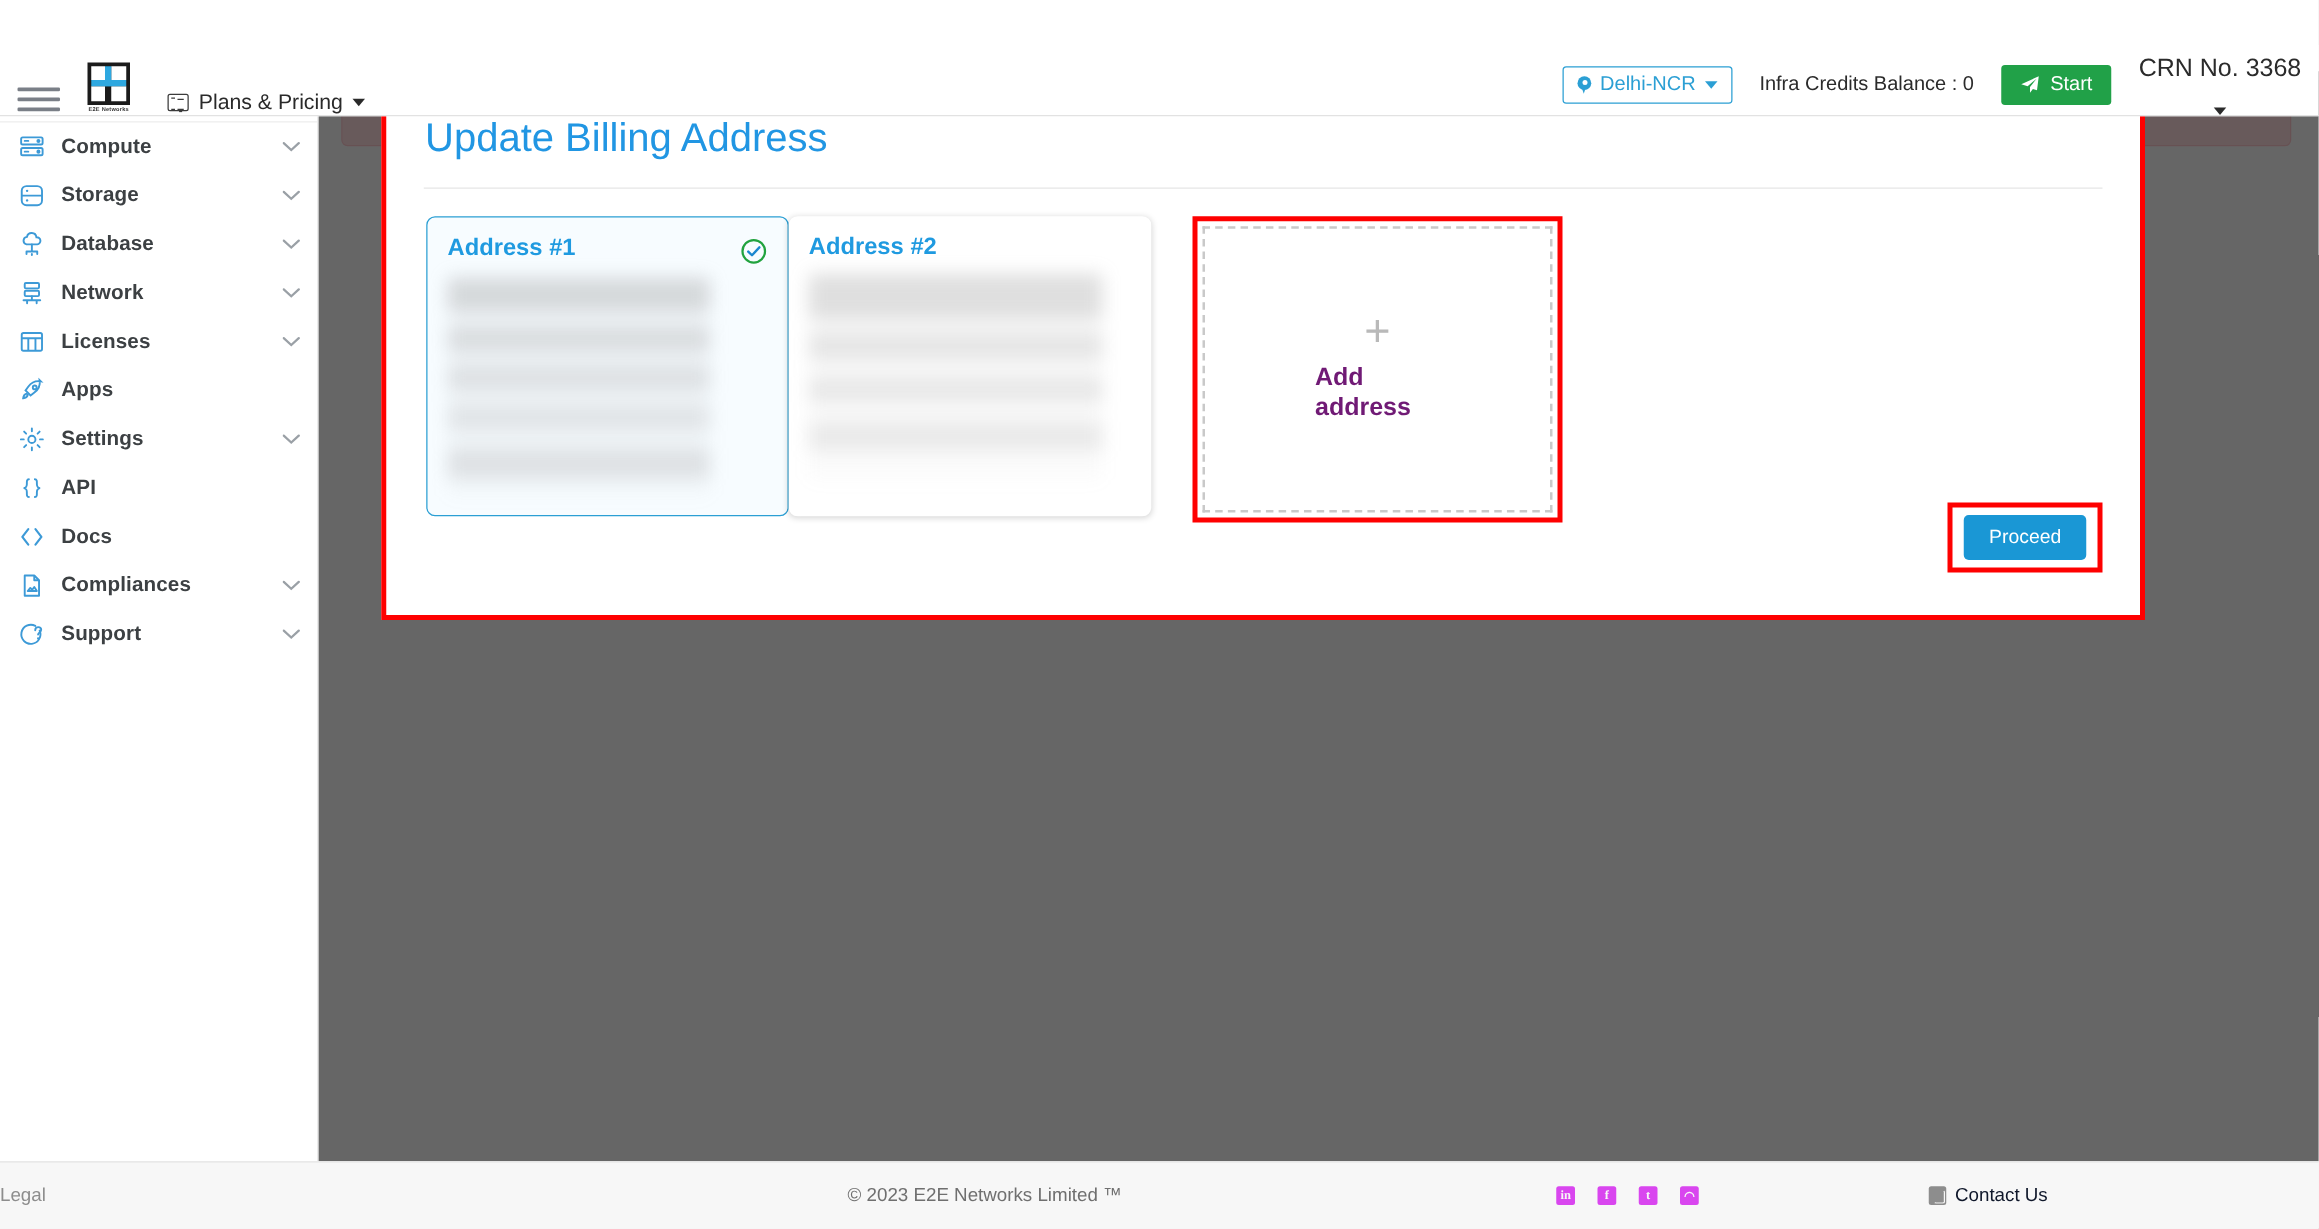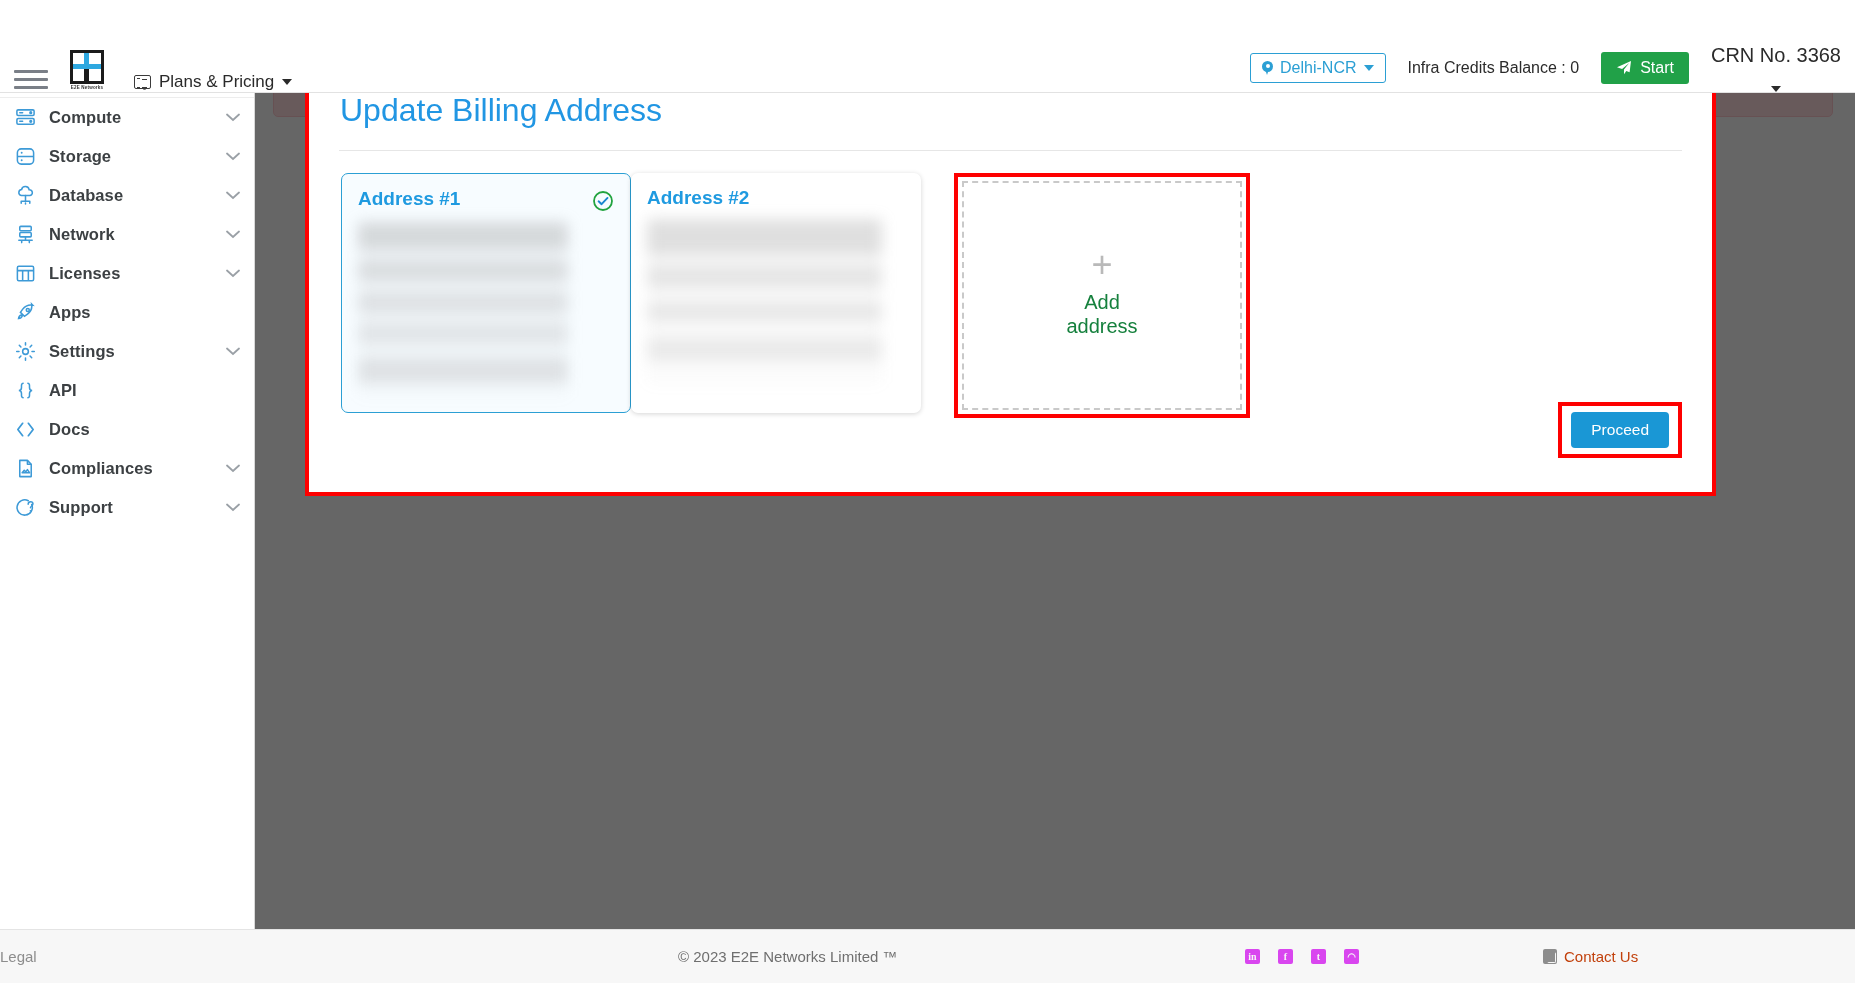--- a/index.html
+++ b/index.html
@@ -145,21 +145,21 @@
   .add-hl {
     width:296px; height:245px; border:4px solid #fe0000; background:#fff;
     padding:4px; position:relative; margin-left:33px;
   }
   .add-box {
     width:100%; height:100%; border:2px dashed #c9c9c9; background:#fff;
     display:flex; flex-direction:column; align-items:center; justify-content:center;
     cursor:pointer;
   }
   .plus-big { color:#b9b9b9; font-size:36px; line-height:22px; font-weight:300; margin-bottom:14px;}
-  .add-lbl { font-size:20px; font-weight:400; color:#15803d; text-align:center; line-height:24px; width:100px;}
+  .add-lbl { font-size:20px; font-weight:700; color:#701a75; text-align:left; line-height:24px; width:100px;}
 
   .proceed-hl {
     position:absolute; right:30px; bottom:34px; border:4px solid #fe0000;
     padding:6px 9px; background:#fff;
   }
   .proceed-btn {
     background:#1a97d5; color:#fff; border:none; border-radius:4px;
     font-size:15.5px; padding:9px 20px; cursor:pointer;
   }
 
@@ -170,21 +170,21 @@
     display:flex; align-items:center; z-index:45; font-size:15px; color:#8d8d8d;
   }
   .f-legal { cursor:pointer; }
   .f-copy { position:absolute; left:678px; color:#6f6f6f; }
   .f-social { position:absolute; left:1245px; display:flex; gap:18px; }
   .sico {
     width:15px; height:15px; background:#d946ef; border-radius:2px; display:flex;
     align-items:center; justify-content:center; color:#f7f7f7; font-size:10px;
     font-weight:700; cursor:pointer; font-family:"Liberation Serif", serif;
   }
-  .f-contact { position:absolute; left:1543px; display:flex; align-items:center; gap:7px; color:#c2410c; cursor:pointer;}
+  .f-contact { position:absolute; left:1543px; display:flex; align-items:center; gap:7px; color:#0f172a; cursor:pointer;}
   .phone-ico { width:14px; height:15px; background:#8d8d8d; border-radius:2px; position:relative;}
   .phone-ico::after{content:"";position:absolute;left:3.5px;top:3px;width:7px;height:9px;border:1.6px solid #f7f7f7;border-radius:2px;border-left-color:transparent;border-top-color:transparent;}
 
   
   .scroll-gutter {
     position:absolute; right:0; top:57px; width:0px; height:872px; background:#f1f1f1; z-index:50;
   }
 </style>
 </head>
 <body>

